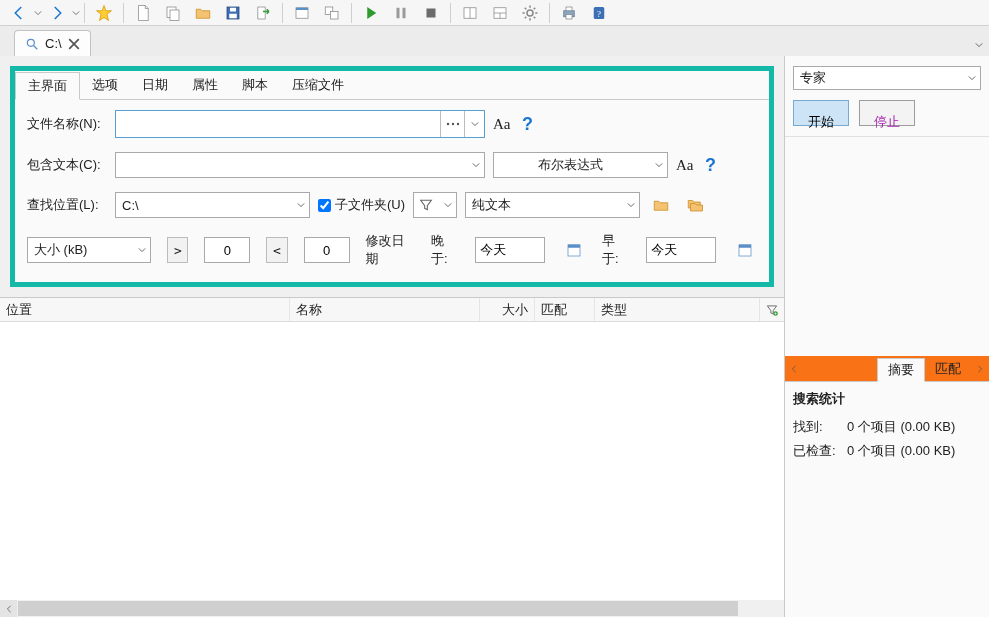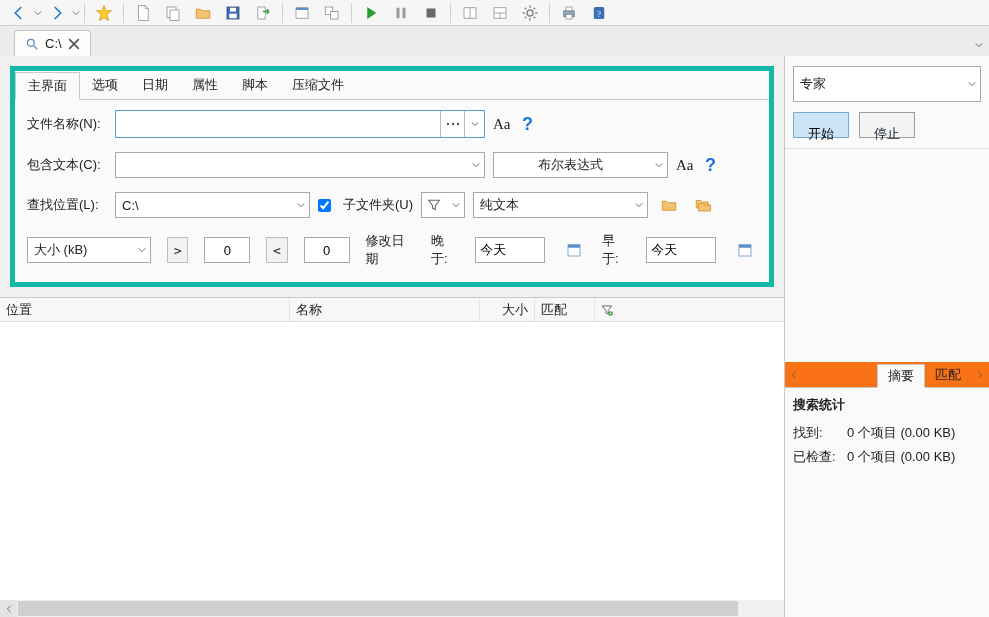--- a/index.html
+++ b/index.html
@@ -89,27 +89,27 @@
   .results .hdr .filter-ic { width:24px; display:flex;align-items:center;justify-content:center; cursor:pointer; }
   .results .body { flex:1; background:#fff; overflow:hidden; position:relative; }
   .results .hscroll {
     height:17px; background:#f0f0f0; display:flex; align-items:center;
   }
   .results .hscroll .arrow { width:17px; height:17px; display:flex;align-items:center;justify-content:center; background:#e4e4e4; cursor:pointer;}
   .results .hscroll .thumb { height:15px; background:#cfcfcf; margin-left:1px; }
 
   
   .right-top { padding: 10px 8px; display:flex; flex-direction:column; gap:10px; border-bottom:1px solid #e0e0e0; }
-  .expert-ddl { height:36px; }
+  .expert-ddl { height:24px; }
   .run-btns { display:flex; gap:10px; }
   .run-btns button {
     height: 24px; padding: 12px 14px; border:1px solid #9c9c9c; background:#efefef; cursor:pointer; font-size:13px;
   }
   .run-btns button.primary { background:#cde4f7; border-color:#7aa9cf; }
-  .run-btns button[disabled] { color:#0f172a; background:#f3f3f3; cursor:default; }
+  .run-btns button[disabled] { color:#a21caf; background:#f3f3f3; cursor:default; }
 
   .summary-tabs { display:flex; align-items:center; height:26px; border-bottom:1px solid #c9c9c9; background:#f97316; }
   .summary-tabs .nav { width:18px; display:flex;align-items:center;justify-content:center; cursor:pointer;}
   .summary-tabs .st { padding: 2px 10px; cursor:pointer; }
   .summary-tabs .st.active { border:1px solid #c9c9c9; border-bottom:1px solid #fafafa; background:#fafafa; position:relative; top:1px; }
 
   .summary-body { padding: 8px 8px; font-size:13px; flex:1; overflow:auto; }
   .summary-body .title { font-weight:bold; margin-bottom:10px; }
   .summary-body .kv { display:flex; gap:8px; margin-bottom:6px; }
   .summary-body .kv .k { width:46px; }
@@ -318,21 +318,21 @@
         </div>
 
         <div class="row">
           <div class="lbl">查找位置(L):</div>
           <div class="ddl" style="width:195px; justify-content:center;">
             <span>C:\</span>
             <svg class="caret-svg arrow" viewBox="0 0 10 10">
                 <path d="M1 3l4 4 4-4" fill="none" stroke="#444"></path>
               </svg>
           </div>
-          <label style="display:flex;align-items:center;gap:12px;">
+          <label style="display:flex;align-items:center;gap:4px;">
             <input type="checkbox" checked="" style="">
             <span>子文件夹(U)</span>
           </label>
           <div class="ddl" style="width:44px;padding:0 4px;">
             <svg width="16" height="16" viewBox="0 0 24 24">
                 <path d="M4 5h16l-6 8v6l-4-2v-4z" fill="none" stroke="#666" stroke-width="1.6"></path>
               </svg>
             <svg class="caret-svg arrow" viewBox="0 0 10 10">
                 <path d="M1 3l4 4 4-4" fill="none" stroke="#444"></path>
               </svg>
@@ -391,20 +391,21 @@
 
       </div>
     </div>
 
     <div class="results">
       <div class="hdr">
         <div class="col" style="width:290px;">位置</div>
         <div class="col" style="width:190px;">名称</div>
         <div class="col" style="width:55px;text-align:right;">大小</div>
         <div class="col" style="width:60px;">匹配</div>
+        <div class="col" style="flex:1;">类型</div>
         <div class="filter-ic">
           <svg width="14" height="14" viewBox="0 0 24 24">
               <path d="M4 5h16l-6 8v6l-4-2v-4z" fill="none" stroke="#666" stroke-width="1.6"></path>
               <circle cx="18" cy="18" r="4" fill="#3a9c3a"></circle>
               <path d="M18 16v4M16 18h4" stroke="#fff"></path>
             </svg>
         </div>
       </div>
       <div class="body"></div>
       <div class="hscroll">

